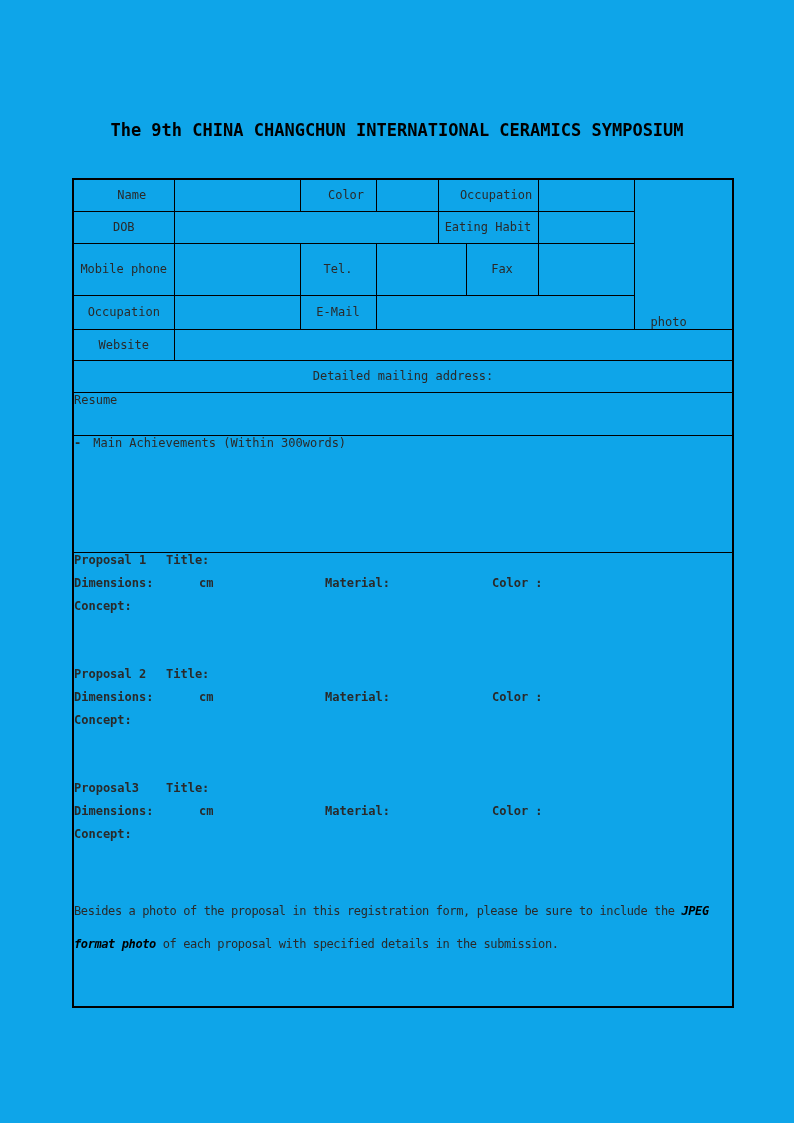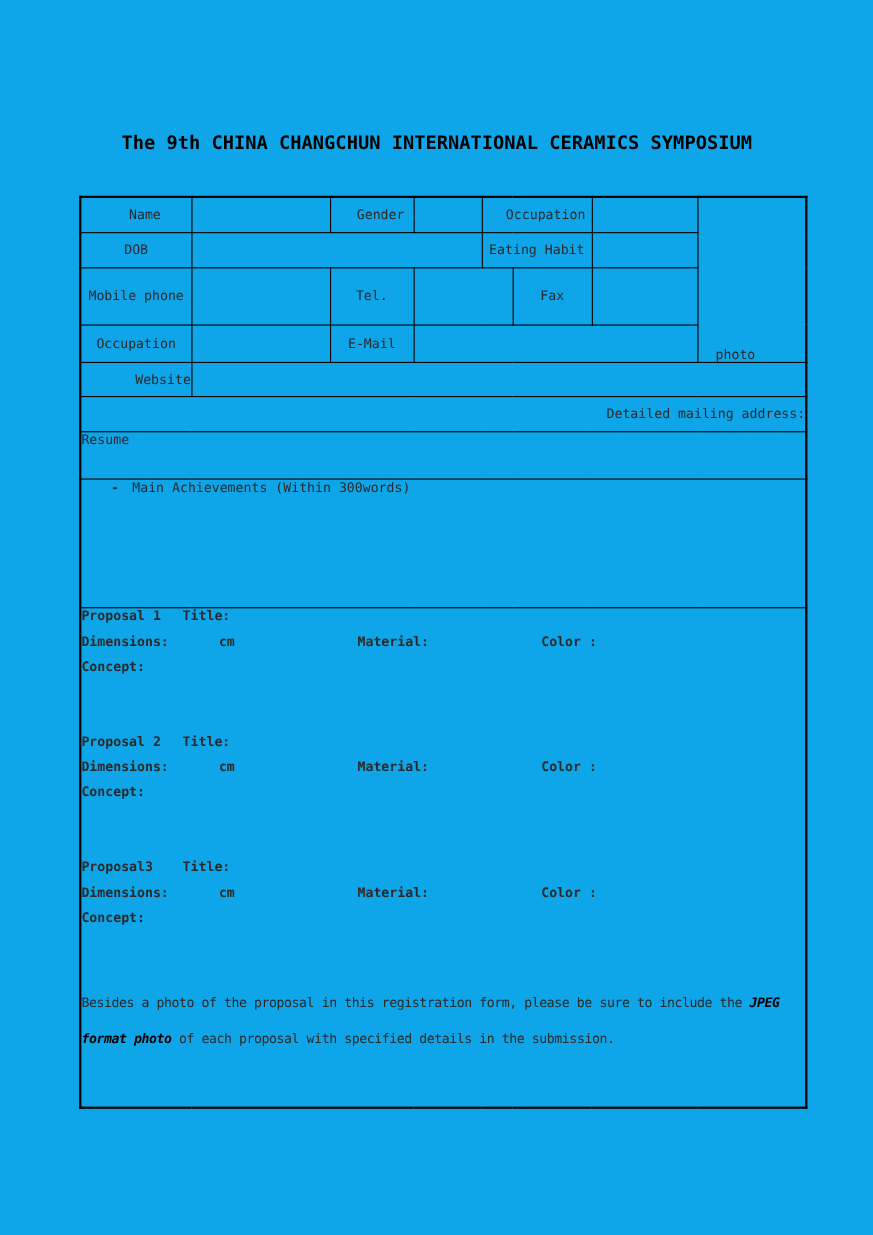--- a/index.html
+++ b/index.html
@@ -34,30 +34,30 @@
     border: 2px solid #000;
   }
   table.form td {
     border: 1px solid #000;
     font-size: 12px;
     color: #2a2a2a;
     padding: 0;
     overflow: hidden;
   }
   td.lab { text-align: center; vertical-align: middle; }
-  td.lab-left { text-align: right; vertical-align: middle; padding-left: 8px; }
+  td.lab-left { text-align: center; vertical-align: middle; padding-left: 8px; }
   td.fill { vertical-align: middle; }
   tr.r1 td { height: 32px; padding-left: 16px; }
   tr.r2 td { height: 32px; }
   tr.r3 td { height: 52px; }
   tr.r4 td { height: 34px; }
   tr.r5 td { height: 31px; }
   tr.r6 td { height: 32px; }
   tr.r7 td { height: 43px; }
-  tr.r8 td { height: 117px; padding-left: 27px; }
+  tr.r8 td { height: 117px; }
   tr.r9 td { height: 455px; }
   td.photo-cell {
     vertical-align: bottom;
     padding-bottom: 12px;
   }
   td.resume-cell { vertical-align: top; padding: 5px 8px; }
   td.achieve-cell { vertical-align: top; padding: 15px 8px 0 33px; }
   .achieve-dash { font-weight: 700; margin-right: 12px; }
   td.proposals-cell { vertical-align: top; padding: 7px 8px 0 8px; }
   .p-block { margin-bottom: 45px; }
@@ -94,21 +94,21 @@
       <col style="width:28px">
         <col style="width:72px">
         <col style="width:96px">
         <col style="width:99px">
     </colgroup>
 
     <tbody>
         <tr class="r1">
       <td class="lab">Name</td>
       <td class="fill"></td>
-      <td class="lab">Gender</td>
+      <td class="lab">Color</td>
       <td class="fill"></td>
       <td class="lab" colspan="2">Occupation</td>
       <td class="fill"></td>
       <td class="photo-cell" rowspan="4">
         <span>photo</span>
       </td>
     </tr>
 
     <tr class="r2">
       <td class="lab">DOB</td>

